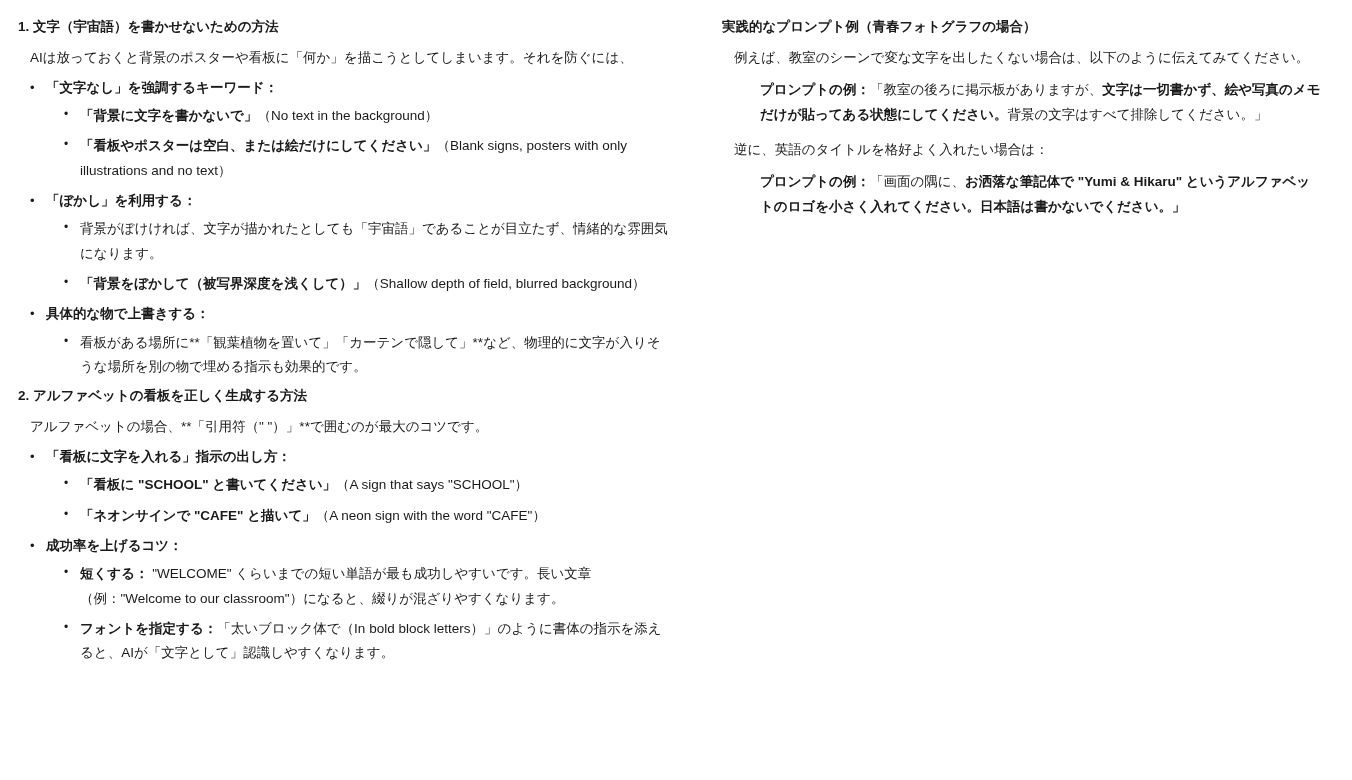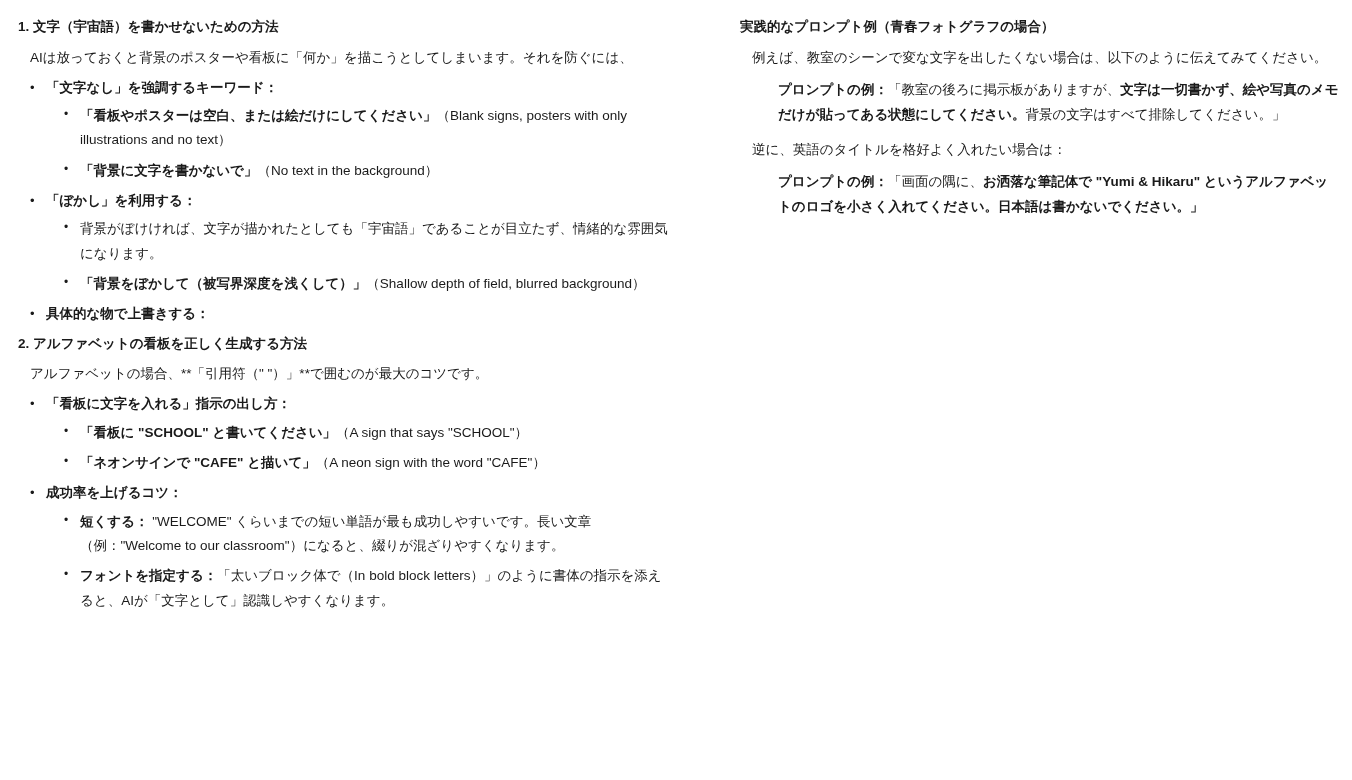--- a/index.html
+++ b/index.html
@@ -25,21 +25,21 @@
   .col {
     position: absolute;
     top: 0;
   }
   .col-left {
     left: 18px;
     width: 650px;
     padding-top: 10px;
   }
   .col-right {
-    left: 740px;
+    left: 722px;
     width: 600px;
     padding-top: 10px;
   }
   h2.heading {
     font-size: 13.5px;
     font-weight: bold;
     margin: 6px 0 8px 0;
     line-height: 1.6;
   }
   p.para {
@@ -87,40 +87,45 @@
 
     <p class="para">
       <span>AIは放っておくと背景のポスターや看板に「何か」を描こうとしてしまいます。それを防ぐには、</span><br>
     </p>
 
     <ul class="lvl1">
       <li>
         <span class="b">「文字なし」を強調するキーワード：</span>
         <ul class="lvl2">
           <li>
-            <span class="b">「看板やポスターは空白、または絵だけにしてください」</span><span class="en">（Blank signs, posters with only illustrations and no text）</span>
+            <span class="b">「背景に文字を書かないで」</span><span class="en">（No text in the background）</span>
           </li>
           <li>
-            <span class="b">「背景に文字を書かないで」</span><span class="en">（No text in the background）</span>
+            <span class="b">「看板やポスターは空白、または絵だけにしてください」</span><span class="en">（Blank signs, posters with only illustrations and no text）</span>
           </li>
         </ul>
       </li>
       <li>
         <span class="b">「ぼかし」を利用する：</span>
         <ul class="lvl2">
           <li>
             <span class="en">背景がぼけければ、文字が描かれたとしても「宇宙語」であることが目立たず、情緒的な雰囲気になります。</span>
           </li>
           <li>
             <span class="b">「背景をぼかして（被写界深度を浅くして）」</span><span class="en">（Shallow depth of field, blurred background）</span>
           </li>
         </ul>
       </li>
       <li>
         <span class="b">具体的な物で上書きする：</span>
+        <ul class="lvl2">
+          <li>
+            <span class="en">看板がある場所に**「観葉植物を置いて」「カーテンで隠して」**など、物理的に文字が入りそうな場所を別の物で埋める指示も効果的です。</span>
+          </li>
+        </ul>
       </li>
     </ul>
 
     <h2 class="heading">2. アルファベットの看板を正しく生成する方法</h2>
 
     <p class="para">アルファベットの場合、**「引用符（" "）」**で囲むのが最大のコツです。</p>
 
     <ul class="lvl1">
       <li>
         <span class="b">「看板に文字を入れる」指示の出し方：</span>

